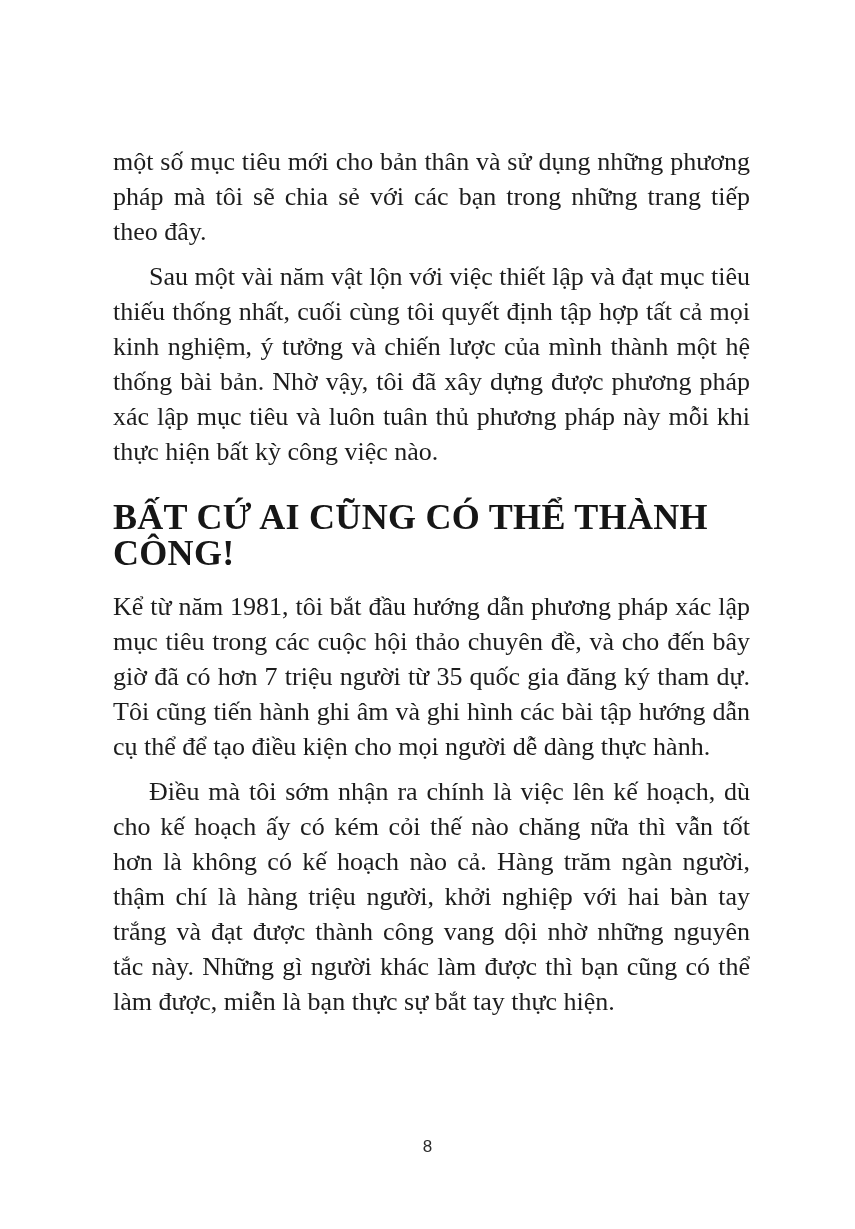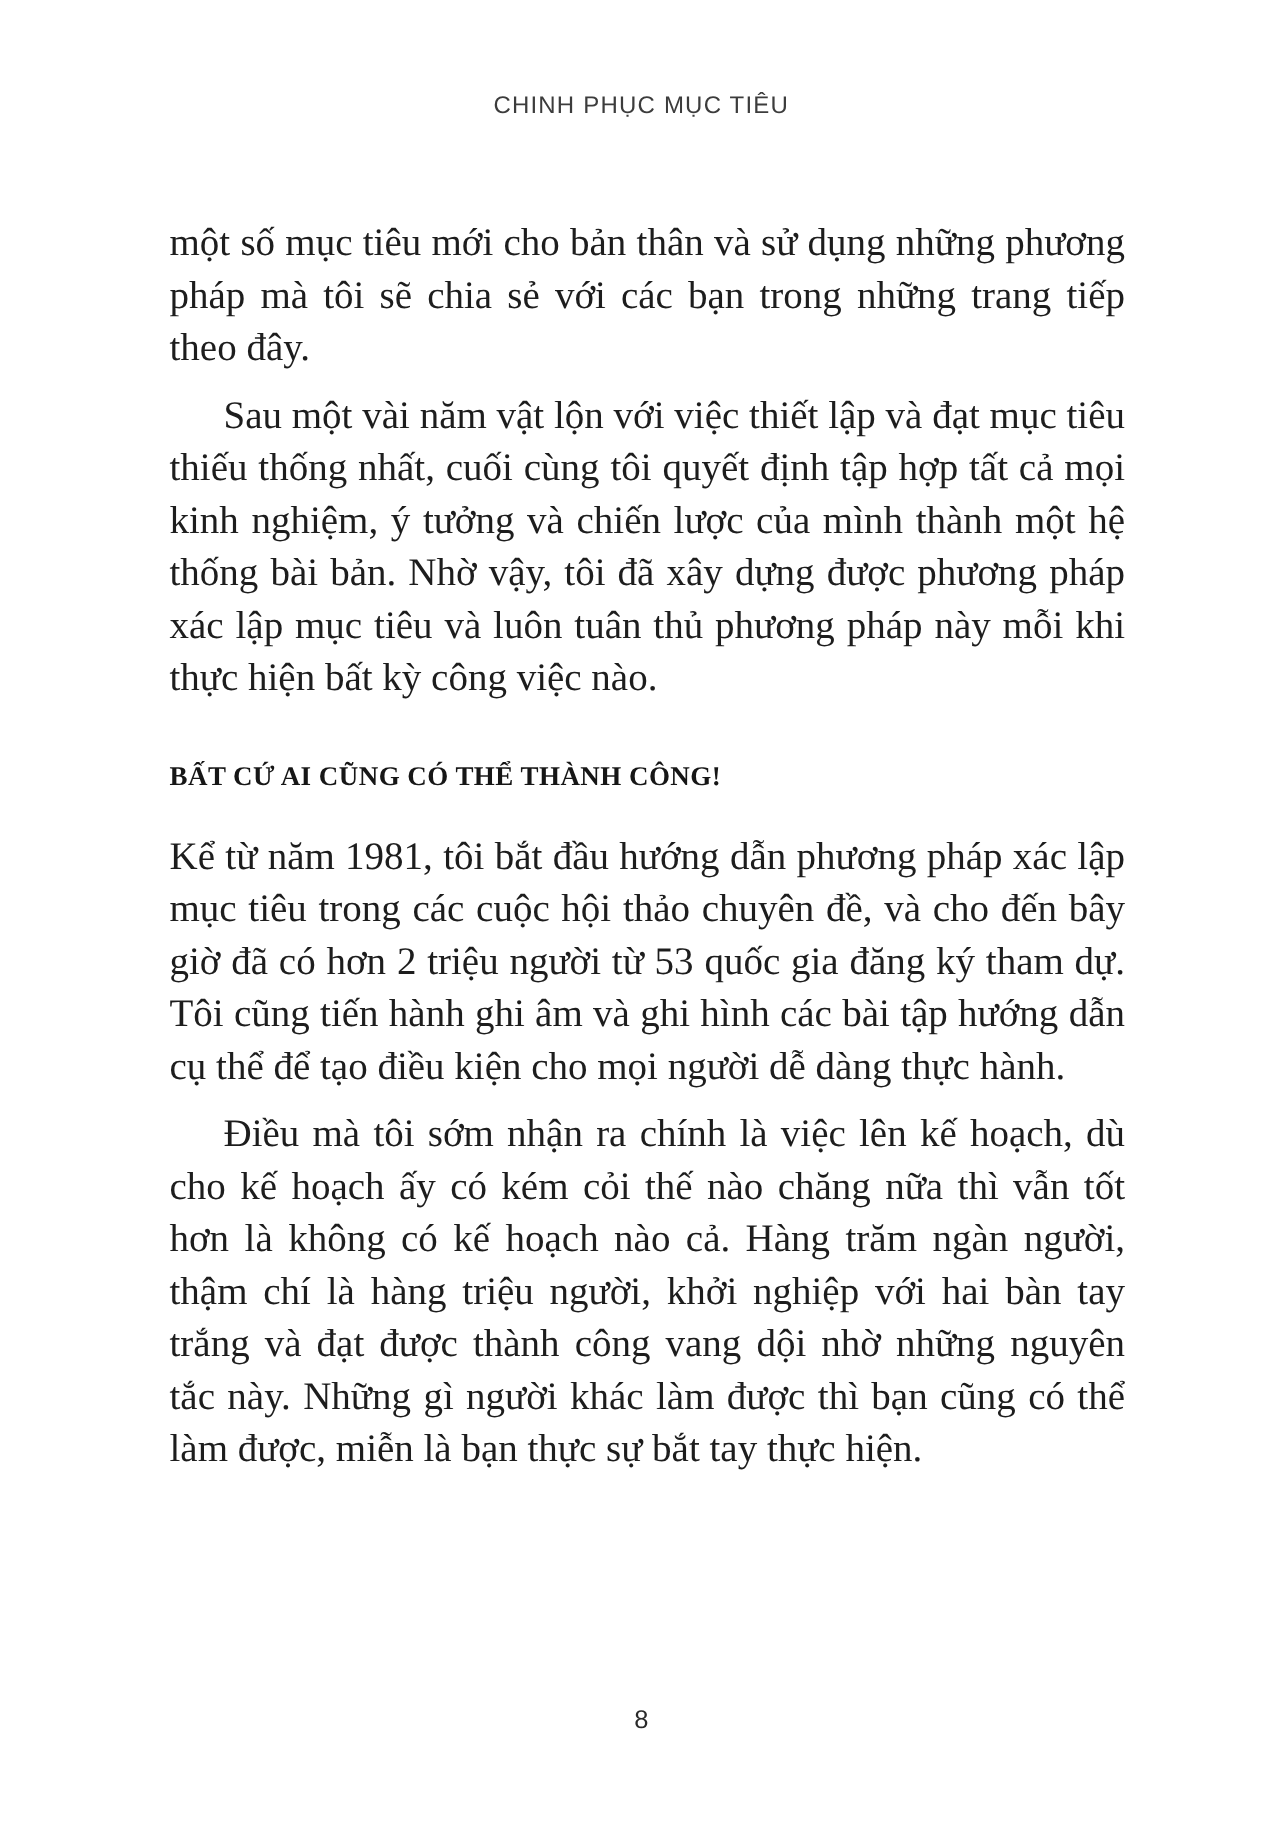--- a/index.html
+++ b/index.html
@@ -41,21 +41,21 @@
     line-height: 35px;
     text-align: justify;
     text-justify: inter-word;
     color: #1d1d1d;
   }
   .content p.indent {
     text-indent: 36px;
   }
   .section-heading {
     margin: 30px 0 18px 0;
-    font-size: 18px;
+    font-size: 36px;
     line-height: 36px;
     font-weight: 700;
     letter-spacing: 0.3px;
     color: #161616;
     text-align: left;
   }
   .page-number {
     position: absolute;
     top: 1137px;
     left: 0;
@@ -64,31 +64,30 @@
     font-family: "Liberation Sans", "DejaVu Sans", sans-serif;
     font-size: 17px;
     color: #2a2a2a;
   }
 </style>
 </head>
 <body>
 
 <div class="page">
 
-  <div class="running-header">CHINH PHỤC MỤC TIÊU</div>
 
   <div class="content">
 
     <p>một số mục tiêu mới cho bản thân và sử dụng những phương pháp mà tôi sẽ chia sẻ với các bạn trong những trang tiếp theo đây.</p>
 
     <p class="indent">Sau một vài năm vật lộn với việc thiết lập và đạt mục tiêu thiếu thống nhất, cuối cùng tôi quyết định tập hợp tất cả mọi kinh nghiệm, ý tưởng và chiến lược của mình thành một hệ thống bài bản. Nhờ vậy, tôi đã xây dựng được phương pháp xác lập mục tiêu và luôn tuân thủ phương pháp này mỗi khi thực hiện bất kỳ công việc nào.</p>
 
     <h2 class="section-heading">BẤT CỨ AI CŨNG CÓ THỂ THÀNH CÔNG!</h2>
 
-    <p>Kể từ năm 1981, tôi bắt đầu hướng dẫn phương pháp xác lập mục tiêu trong các cuộc hội thảo chuyên đề, và cho đến bây giờ đã có hơn 2 triệu người từ 53 quốc gia đăng ký tham dự. Tôi cũng tiến hành ghi âm và ghi hình các bài tập hướng dẫn cụ thể để tạo điều kiện cho mọi người dễ dàng thực hành.</p>
+    <p>Kể từ năm 1981, tôi bắt đầu hướng dẫn phương pháp xác lập mục tiêu trong các cuộc hội thảo chuyên đề, và cho đến bây giờ đã có hơn 7 triệu người từ 35 quốc gia đăng ký tham dự. Tôi cũng tiến hành ghi âm và ghi hình các bài tập hướng dẫn cụ thể để tạo điều kiện cho mọi người dễ dàng thực hành.</p>
 
 
     <p class="indent">Điều mà tôi sớm nhận ra chính là việc lên kế hoạch, dù cho kế hoạch ấy có kém cỏi thế nào chăng nữa thì vẫn tốt hơn là không có kế hoạch nào cả. Hàng trăm ngàn người, thậm chí là hàng triệu người, khởi nghiệp với hai bàn tay trắng và đạt được thành công vang dội nhờ những nguyên tắc này. Những gì người khác làm được thì bạn cũng có thể làm được, miễn là bạn thực sự bắt tay thực hiện.</p>
 
   </div>
 
   <div class="page-number">8</div>
 
 </div>
 

